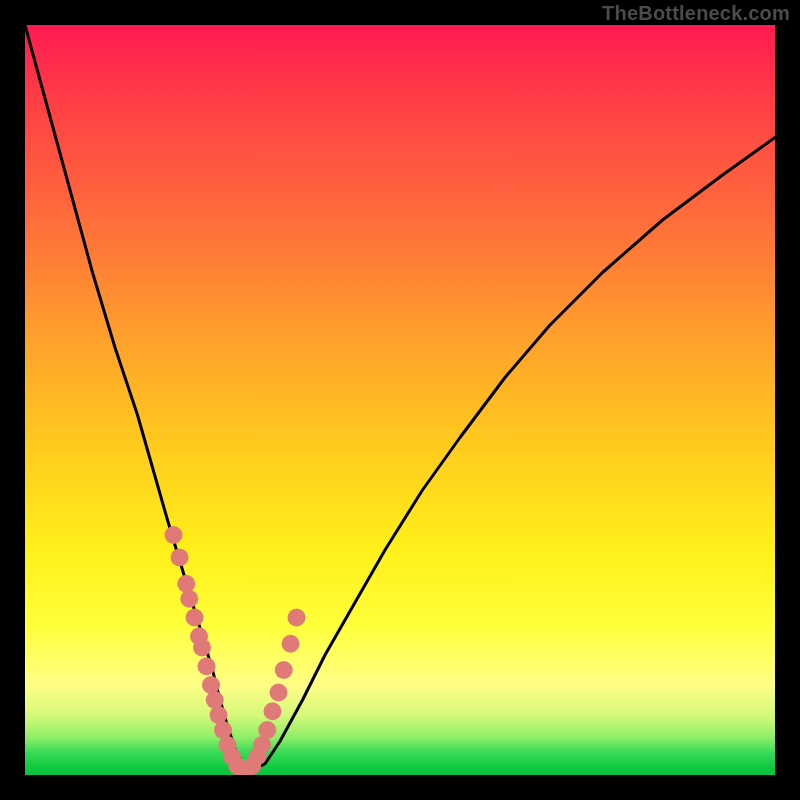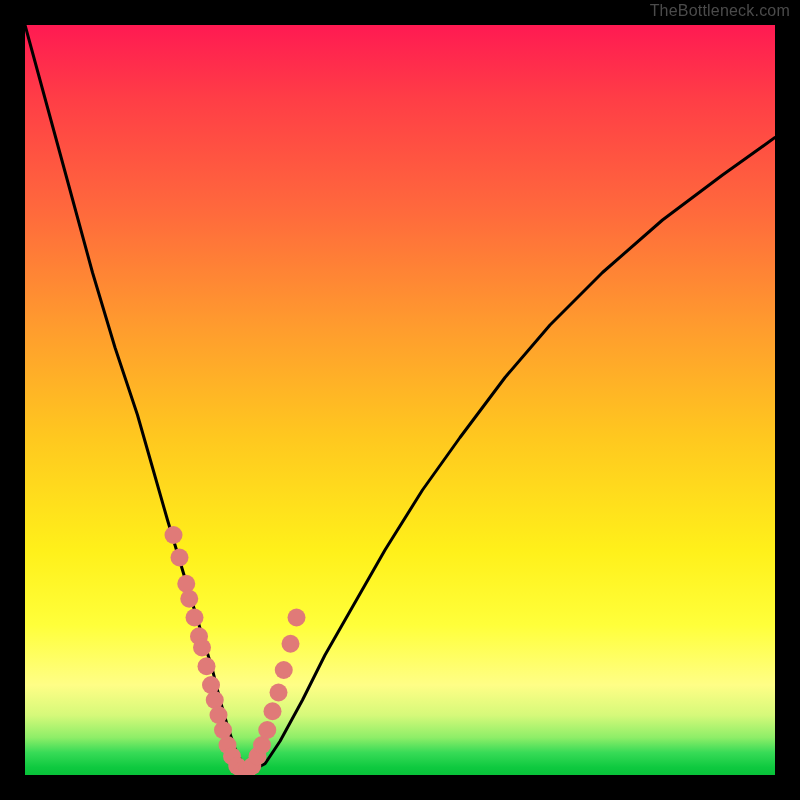--- a/index.html
+++ b/index.html
@@ -38,22 +38,22 @@
       #38db57 97%,
       #0ec93f 99%,
       #08c239 100%
     );
   }
   .watermark {
     position: absolute;
     top: 2px;
     right: 10px;
     color: #4b4b4b;
-    font-size: 16px;
-    font-weight: 400;
+    font-size: 20px;
+    font-weight: 700;
     letter-spacing: 0.2px;
     user-select: none;
   }
   svg {
     position: absolute;
     inset: 0;
   }
 </style>
 </head>
 <body>

